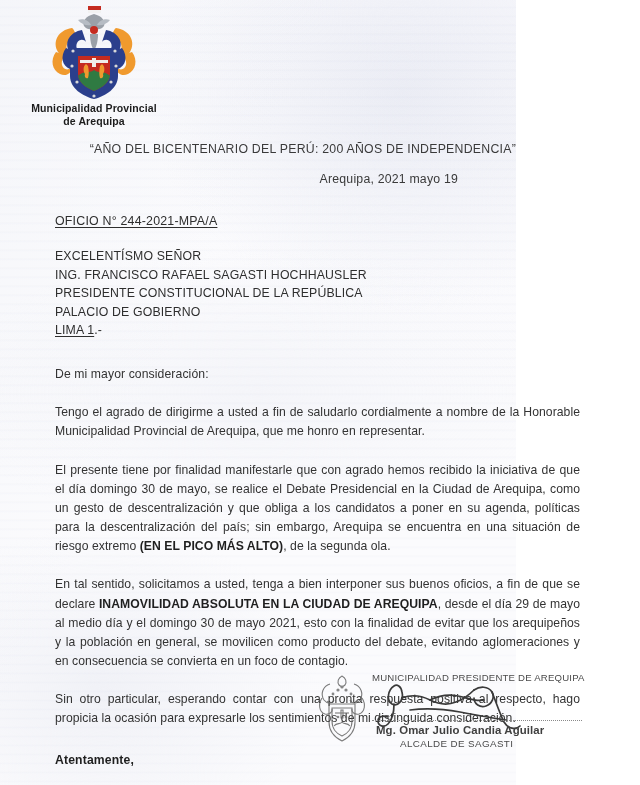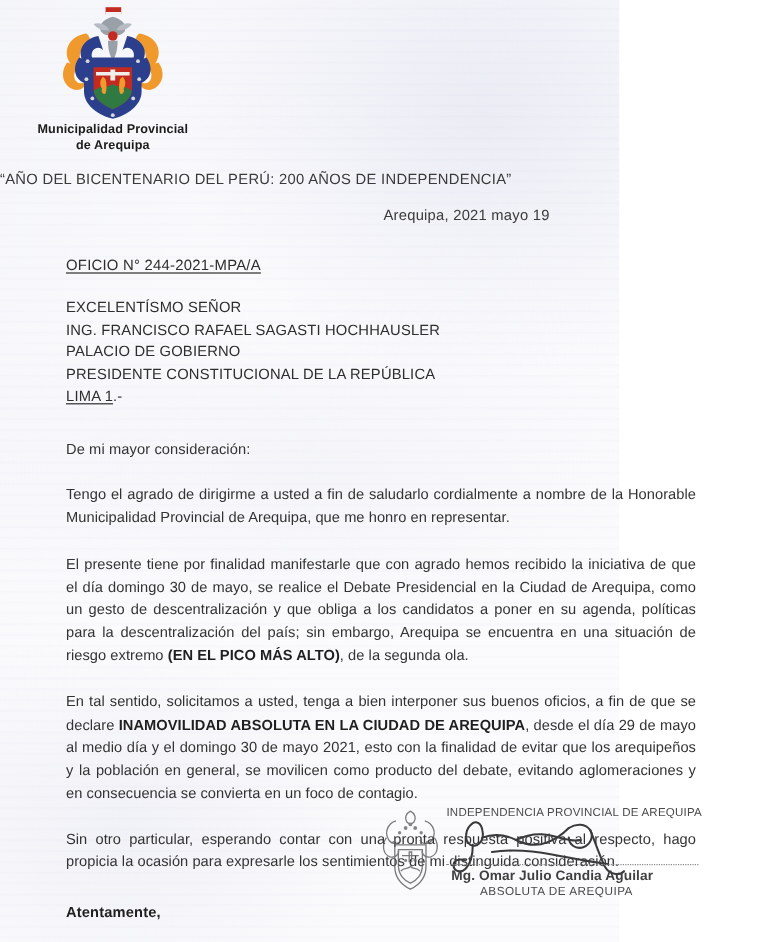--- a/index.html
+++ b/index.html
@@ -75,21 +75,21 @@
     color: #1c1c1c;
     letter-spacing: 0.1px;
   }
 
   
   .motto {
     position: absolute;
     left: 0;
     right: 0;
     top: 142px;
-    text-align: left;
+    text-align: right;
     font-size: 12.3px;
     letter-spacing: 0.25px;
     color: #3a3a3a;
     white-space: nowrap;
   }
   .date-line {
     position: absolute;
     right: 58px;
     top: 172px;
     font-size: 12.3px;
@@ -275,22 +275,22 @@
   <div class="motto">“AÑO DEL BICENTENARIO DEL PERÚ: 200 AÑOS DE INDEPENDENCIA”</div>
   <div class="date-line">Arequipa, 2021 mayo 19</div>
 
   <div class="doc-body">
 
     <span class="oficio-no">OFICIO N° 244-2021-MPA/A</span>
 
     <div class="recipient">
       <div>EXCELENTÍSMO SEÑOR</div>
       <div>ING. FRANCISCO RAFAEL SAGASTI HOCHHAUSLER</div>
+      <div>PRESIDENTE CONSTITUCIONAL DE LA REPÚBLICA</div>
       <div>PALACIO DE GOBIERNO</div>
-      <div>PRESIDENTE CONSTITUCIONAL DE LA REPÚBLICA</div>
       <div><span class="lima-underline">LIMA 1</span><span>.-</span></div>
     </div>
 
     <div class="salutation">De mi mayor consideración:</div>
 
     <p class="para">Tengo el agrado de dirigirme a usted  a fin de saludarlo cordialmente a nombre de la Honorable Municipalidad Provincial de Arequipa, que me honro en representar.</p>
 
     <p class="para"><span>El presente tiene por finalidad manifestarle que con agrado hemos recibido la iniciativa de que el día domingo 30 de mayo, se realice el Debate Presidencial en la Ciudad de Arequipa, como un gesto de descentralización y que obliga a los candidatos a poner en su agenda, políticas para la descentralización del país; sin embargo, Arequipa se encuentra en una situación de riesgo extremo </span><b>(EN EL PICO MÁS ALTO)</b><span>, de la segunda ola.</span></p>
 
     <p class="para"><span>En tal sentido,  solicitamos a usted, tenga a bien interponer sus buenos oficios, a fin de que se declare </span><b>INAMOVILIDAD ABSOLUTA EN LA CIUDAD DE AREQUIPA</b><span>,  desde el día 29 de mayo al medio día y el domingo 30 de mayo 2021, esto con la finalidad de evitar que los arequipeños y la población en general, se movilicen como producto del debate, evitando aglomeraciones y en consecuencia se convierta en un foco de contagio.</span></p>
@@ -322,32 +322,32 @@
         <circle cx="26" cy="13" r="1.6"></circle>
           <circle cx="17" cy="20" r="1.4"></circle>
         <circle cx="35" cy="20" r="1.4"></circle>
           <circle cx="12" cy="28" r="1.2"></circle>
         <circle cx="40" cy="28" r="1.2"></circle>
         <circle cx="22" cy="43" r="1.3"></circle>
           <circle cx="30" cy="43" r="1.3"></circle>
       </g>
     </svg>
 
-    <div class="stamp-title">INDEPENDENCIA PROVINCIAL DE AREQUIPA</div>
+    <div class="stamp-title">MUNICIPALIDAD PRESIDENTE DE AREQUIPA</div>
 
     <svg class="signature-svg" viewBox="0 0 230 62">
       <g fill="none" stroke="#3a3a3a" stroke-width="1.7" stroke-linecap="round">
         <path d="M30 10 C24 14 22 24 28 28 C34 31 40 24 38 16 C37 10 33 8 30 10 Z"></path>
         <path d="M30 28 C30 36 28 44 24 48 C20 52 14 50 14 45 C14 41 18 39 24 41"></path>
         <path d="M38 22 C48 18 58 20 66 24 C74 28 82 30 92 26 C100 23 106 18 110 14"></path>
         <path d="M66 24 C74 20 84 18 94 20 C104 22 112 26 120 24"></path>
         <path d="M110 14 C116 10 124 10 128 16 C131 21 128 28 122 30 C116 32 110 28 110 22"></path>
         <path d="M128 16 C132 26 136 38 140 46 C144 53 152 54 156 50"></path>
         <path d="M46 34 C60 32 80 33 96 36 C112 39 128 42 142 44"></path>
       </g>
     </svg>
 
     <div class="stamp-rule"></div>
     <div class="stamp-name">Mg. Omar Julio Candia Aguilar</div>
-    <div class="stamp-role">ABSOLUTA DE AREQUIPA</div>
+    <div class="stamp-role">ALCALDE DE SAGASTI</div>
   </div>
 
 </div>
 
 </body></html>

